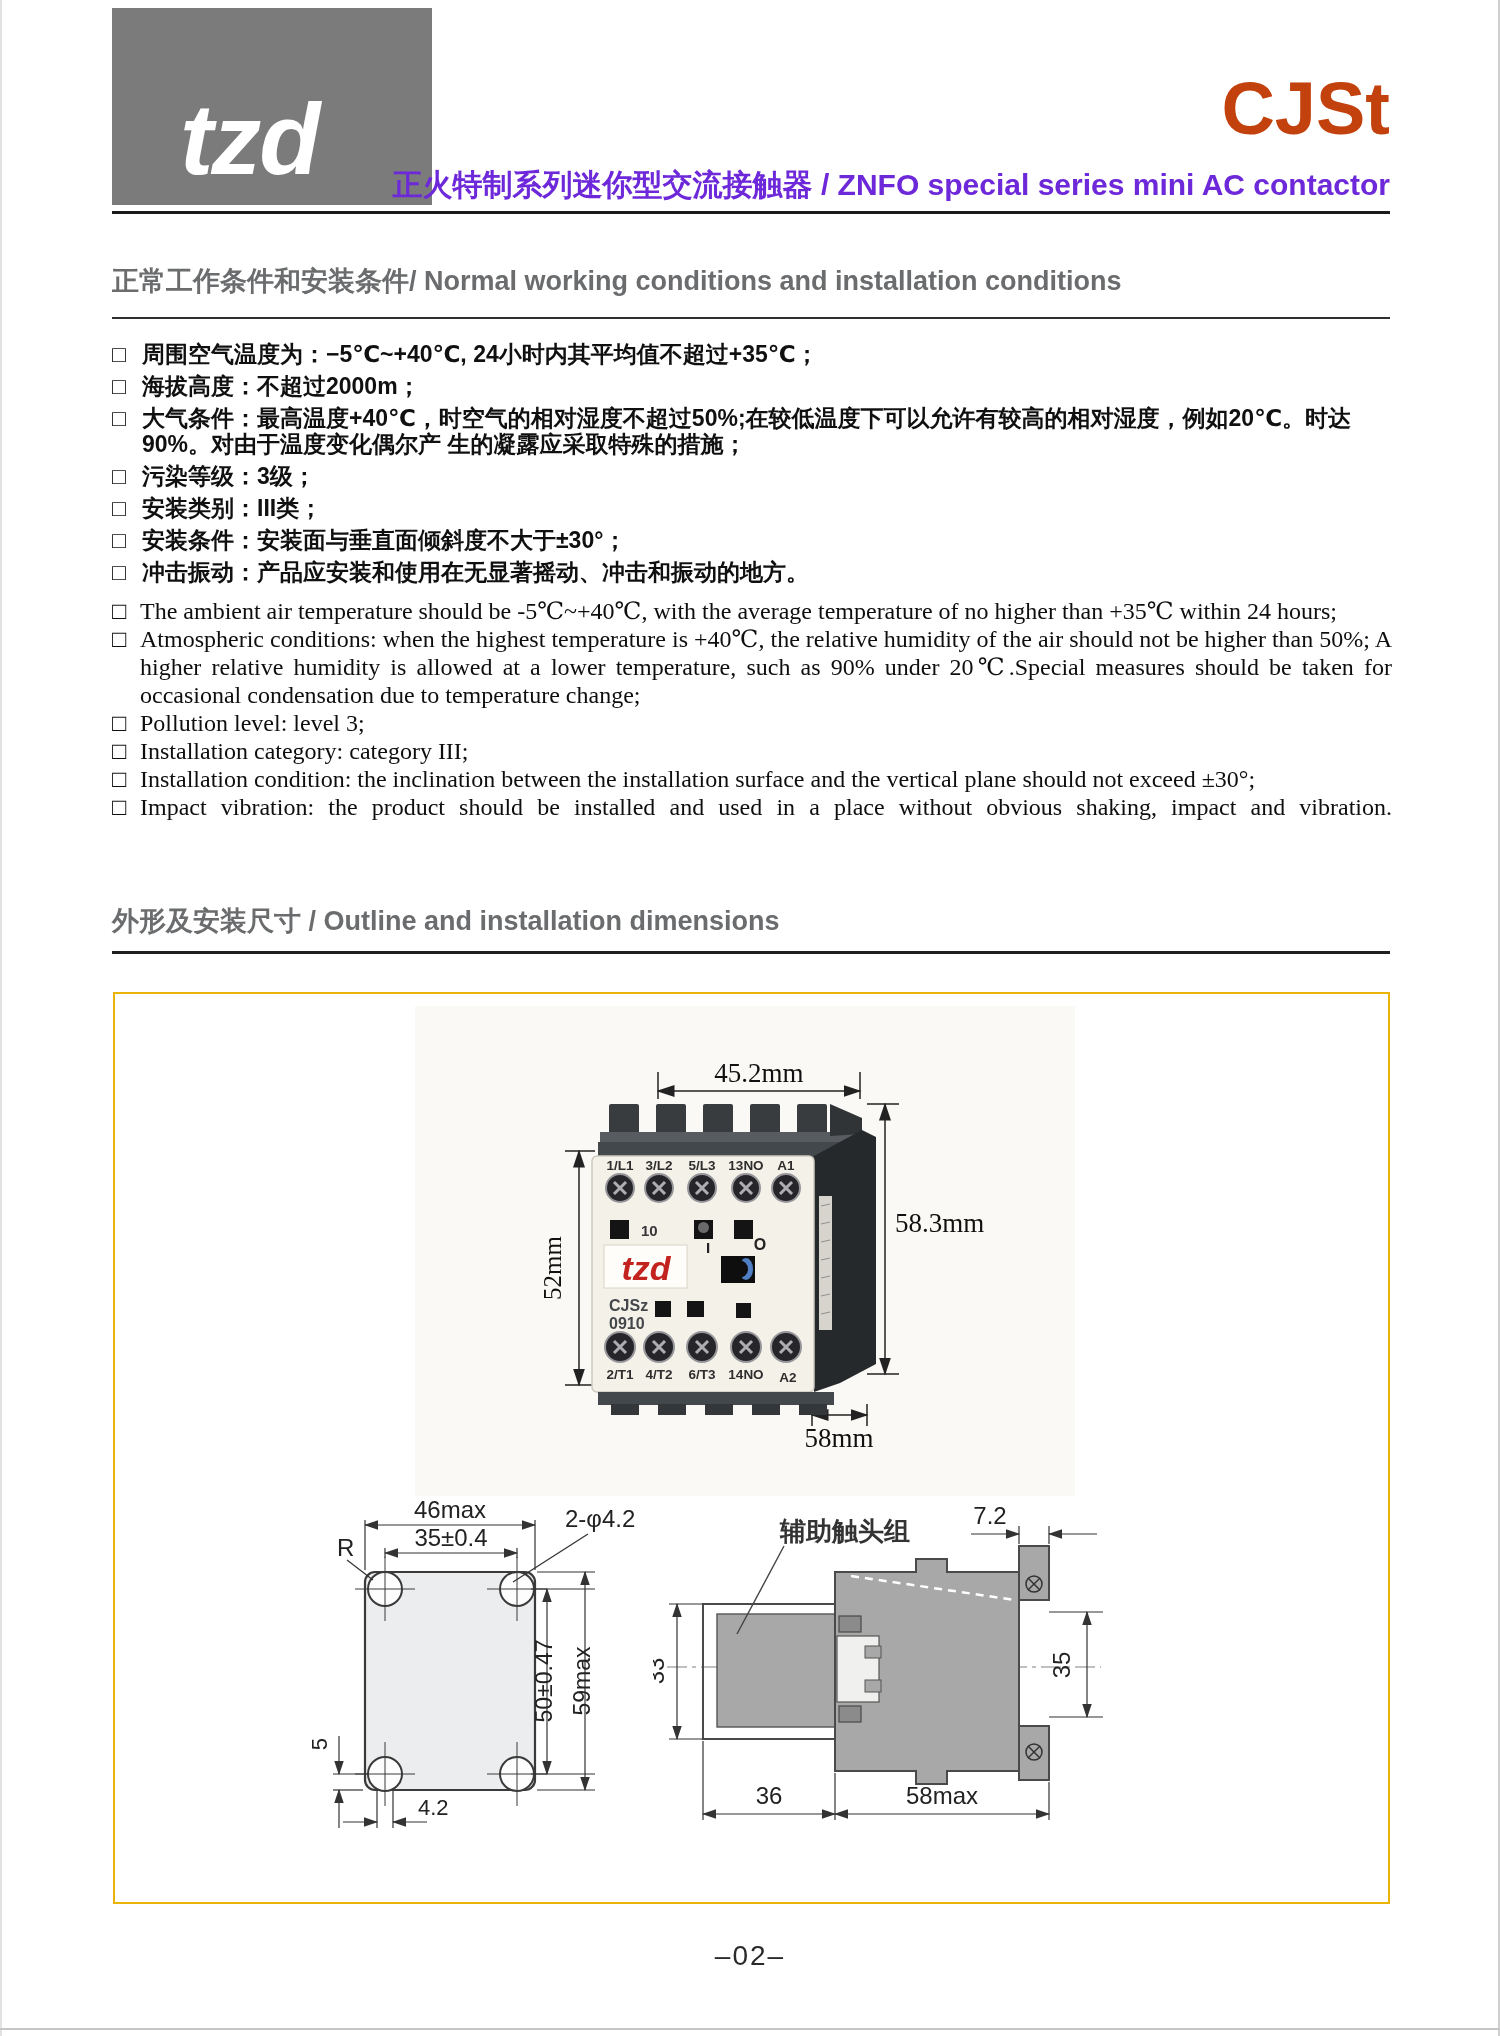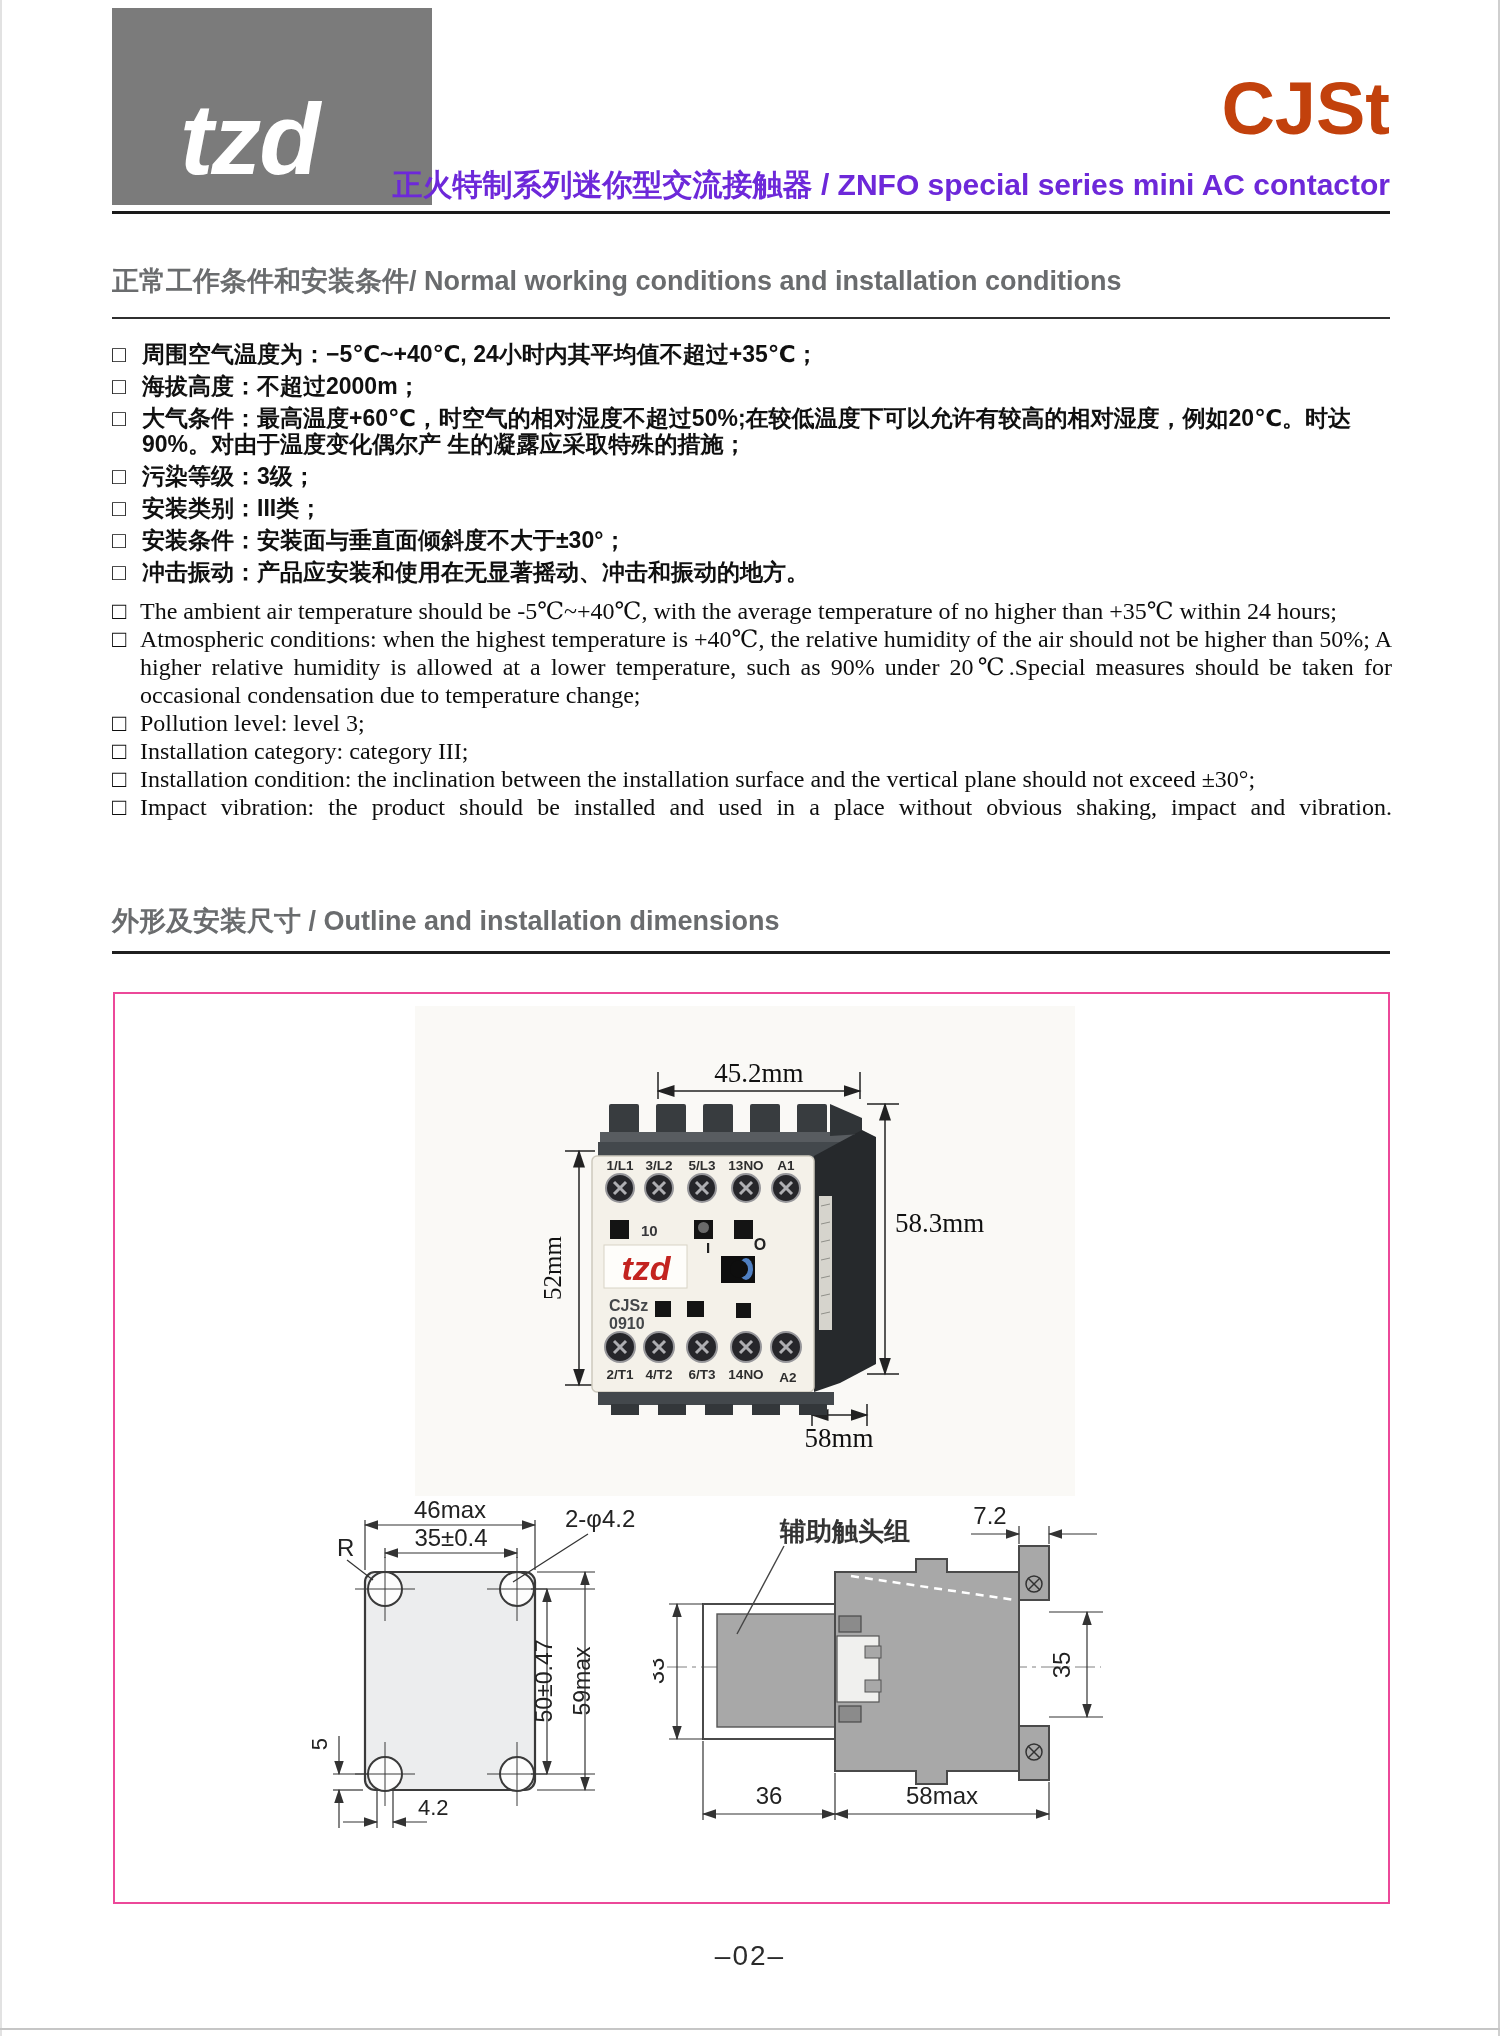--- a/index.html
+++ b/index.html
@@ -39,21 +39,21 @@
     top:597px;font-family:"Liberation Serif","DejaVu Serif",serif;
     font-size:24px;line-height:28px;color:#0e0e0e;font-weight:normal;
   }
   .en-list .item{margin:0;padding-left:28px;text-indent:-28px;text-align:justify;}
   .en-list .item:last-child{text-align-last:justify;}
   .item .chk{display:inline-block;width:30px;text-indent:0;}
   .en-list .item .chk{width:28px;}
 
   .outline-box{
     position:absolute;left:113px;top:992px;width:1273px;height:908px;
-    border:2px solid #ec4899;background:#ffffff;
+    border:2px solid #eab308;background:#ffffff;
   }
   .photo-svg{position:absolute;left:300px;top:12px;}
   .front-svg{position:absolute;left:178px;top:500px;}
   .side-svg{position:absolute;left:538px;top:500px;}
 
   .footer{
     position:absolute;left:0;top:1940px;width:100%;text-align:center;
     font-size:28px;color:#2b2b2b;letter-spacing:2px;
   }
   svg text{font-family:"Liberation Sans","DejaVu Sans",sans-serif;}
@@ -76,21 +76,21 @@
 
   <h2 class="sec-heading sec1-heading">正常工作条件和安装条件/ Normal working conditions and installation conditions</h2>
   <div class="sec1-rule"></div>
 
   <div class="cond-list cn-list">
 
       <div class="item"><span class="chk">□</span><span>周围空气温度为：−5℃~+40℃, 24小时内其平均值不超过+35℃；</span></div>
 
       <div class="item"><span class="chk">□</span><span>海拔高度：不超过2000m；</span></div>
 
-      <div class="item"><span class="chk">□</span><span>大气条件：最高温度+60℃，时空气的相对湿度不超过50%;在较低温度下可以允许有较高的相对湿度，例如20℃。时达90%。对由于温度变化偶尔产 生的凝露应采取特殊的措施；</span></div>
+      <div class="item"><span class="chk">□</span><span>大气条件：最高温度+40℃，时空气的相对湿度不超过50%;在较低温度下可以允许有较高的相对湿度，例如20℃。时达90%。对由于温度变化偶尔产 生的凝露应采取特殊的措施；</span></div>
 
       <div class="item"><span class="chk">□</span><span>污染等级：3级；</span></div>
 
       <div class="item"><span class="chk">□</span><span>安装类别：III类；</span></div>
 
       <div class="item"><span class="chk">□</span><span>安装条件：安装面与垂直面倾斜度不大于±30°；</span></div>
 
       <div class="item"><span class="chk">□</span><span>冲击振动：产品应安装和使用在无显著摇动、冲击和振动的地方。</span></div>
     </div>
 

